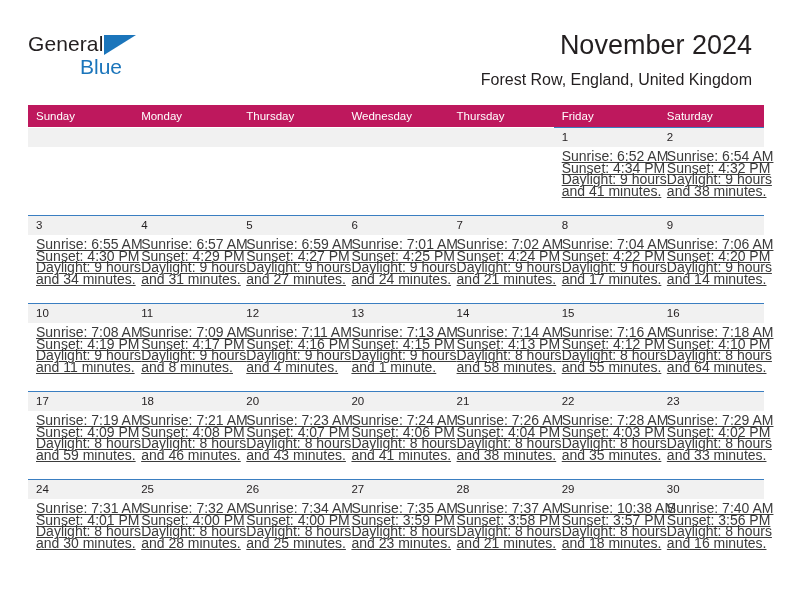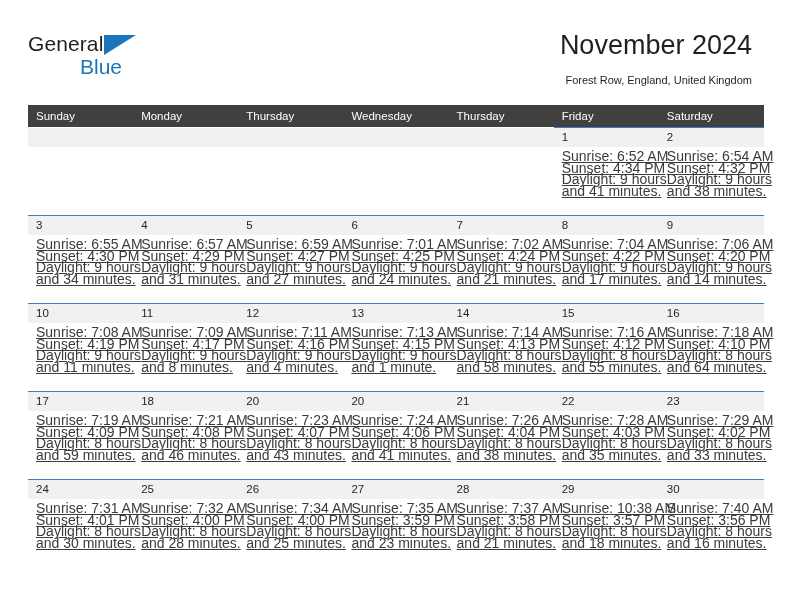--- a/index.html
+++ b/index.html
@@ -71,38 +71,38 @@
     text-align: right;
   }
   .month-title {
     font-size: 27px;
     font-weight: normal;
     color: #231f20;
     line-height: 34px;
     white-space: nowrap;
   }
   .location {
-    font-size: 11px;
+    font-size: 16px;
     color: #231f20;
     line-height: 20px;
     margin-top: 8px;
     white-space: nowrap;
   }
 
   
   .calendar {
     position: absolute;
     left: 28px;
     top: 105px;
     width: 736px;
     border-collapse: collapse;
     table-layout: fixed;
   }
   .calendar th {
-    background: #404040;
+    background: #be185d;
     color: #ffffff;
     font-size: 11.5px;
     font-weight: normal;
     text-align: left;
     padding: 5px 0 5px 8px;
     height: 21px;
     line-height: 12px;
   }
   .calendar td {
     width: 105.14px;

